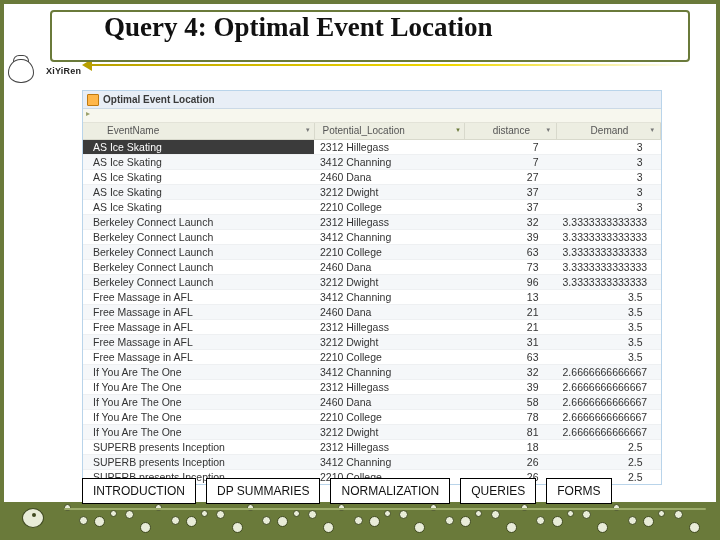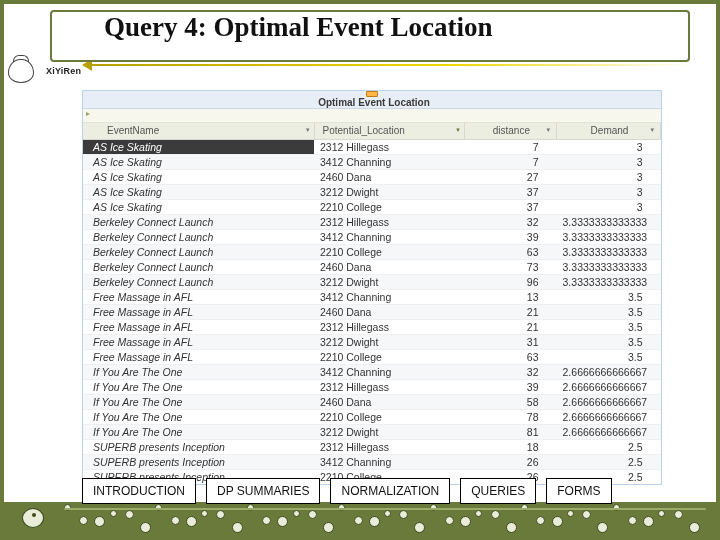--- a/index.html
+++ b/index.html
@@ -105,21 +105,20 @@
     z-index: 10;
     font-size: 10px;
   }
   .tab-bar {
     display: flex;
     align-items: center;
     background: #e8eef6;
     border-bottom: 1px solid #cbd9e6;
     height: 18px;
     padding-left: 4px;
-    flex-direction: column;
   }
   .tab-icon {
     width: 12px; height: 12px;
     background: #ffb74a;
     border: 1px solid #c07a10;
     margin-right: 4px;
     border-radius: 1px;
   }
   .tab-label {
     font-size: 10px;
@@ -182,21 +181,21 @@
     overflow: hidden;
   }
   tbody tr:nth-child(odd) { background: #fff; }
   tbody tr:nth-child(even) { background: #f5f7f9; }
   tbody td:nth-child(3),
   tbody td:nth-child(4) { text-align: right; padding-right: 18px; }
   tbody tr.hl td:nth-child(1) {
     background: #3b3b3b;
     color: #fff;
   }
-  td.col1 { padding-left: 10px; font-style: italic; }
+  td.col1 { padding-left: 10px; }
 
   
   .nav-bar {
     position: absolute;
     left: 82px;
     bottom: 36px;
     display: flex;
     gap: 10px;
     z-index: 22;
   }

